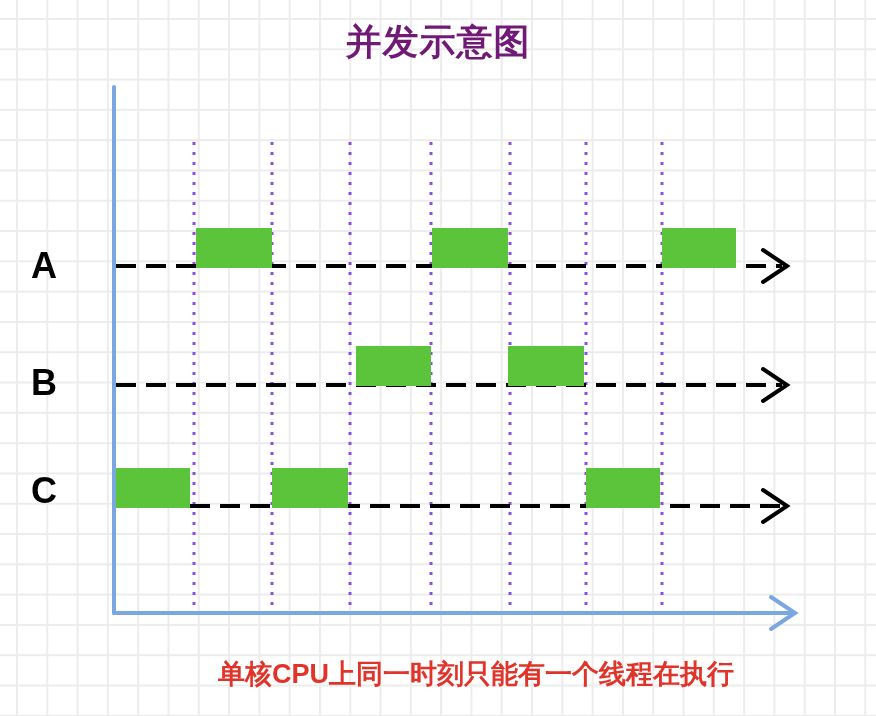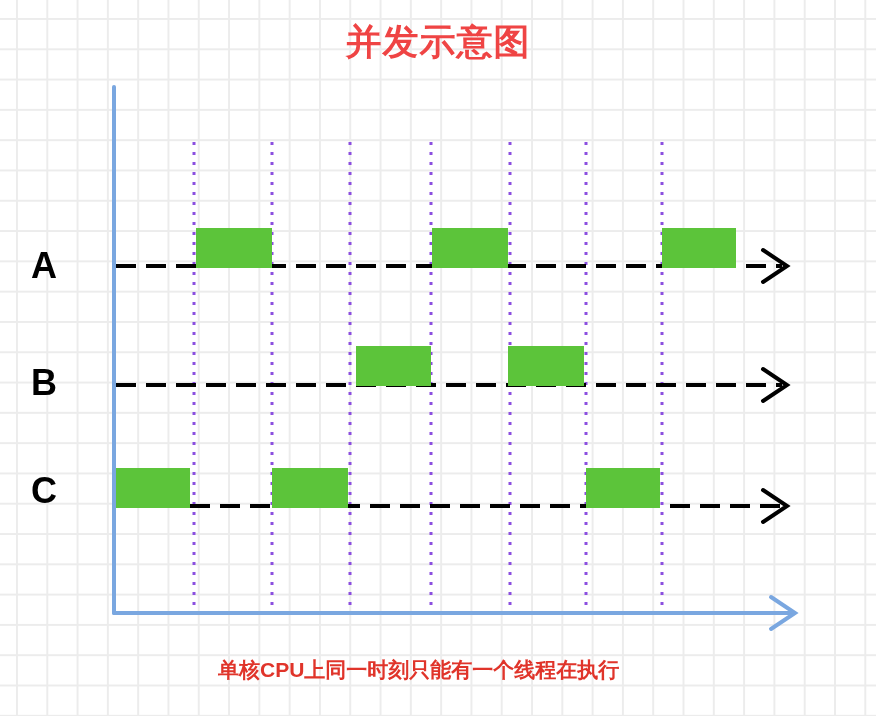--- a/index.html
+++ b/index.html
@@ -12,32 +12,32 @@
     background-size: 30.3px 30.3px;
     background-position: 16px 18px;
     font-family: "Liberation Sans", "DejaVu Sans", sans-serif;
   }
   .title {
     position: absolute; left: 0; width: 876px; top: 18px; text-align: center;
     font-size: 36px; font-weight: bold; letter-spacing: 1px;
   }
   .caption {
     position: absolute; left: 218px; top: 656px;
-    font-size: 21px; font-weight: bold; white-space: nowrap;
+    font-size: 27px; font-weight: bold; white-space: nowrap;
   }
   .row-label {
     position: absolute; font-size: 36px; font-weight: bold; color: #000;
     width: 40px; text-align: center;
   }
   svg.diagram { position: absolute; left: 0; top: 0; }
 </style>
 </head>
 <body>
 
-<div class="title" style="color:#ef4444;">并发示意图</div>
+<div class="title" style="color:#701a75;">并发示意图</div>
 
 <div class="row-label" style="left:24px; top:245px;">A</div>
 <div class="row-label" style="left:24px; top:362px;">B</div>
 <div class="row-label" style="left:24px; top:470px;">C</div>
 
 <svg class="diagram" width="876" height="716" viewBox="0 0 876 716">
 
   <g stroke="#8b4fe0" stroke-width="3" stroke-dasharray="3,7">
     <line x1="194" y1="142" x2="194" y2="612"></line>
     <line x1="272" y1="142" x2="272" y2="612"></line>

